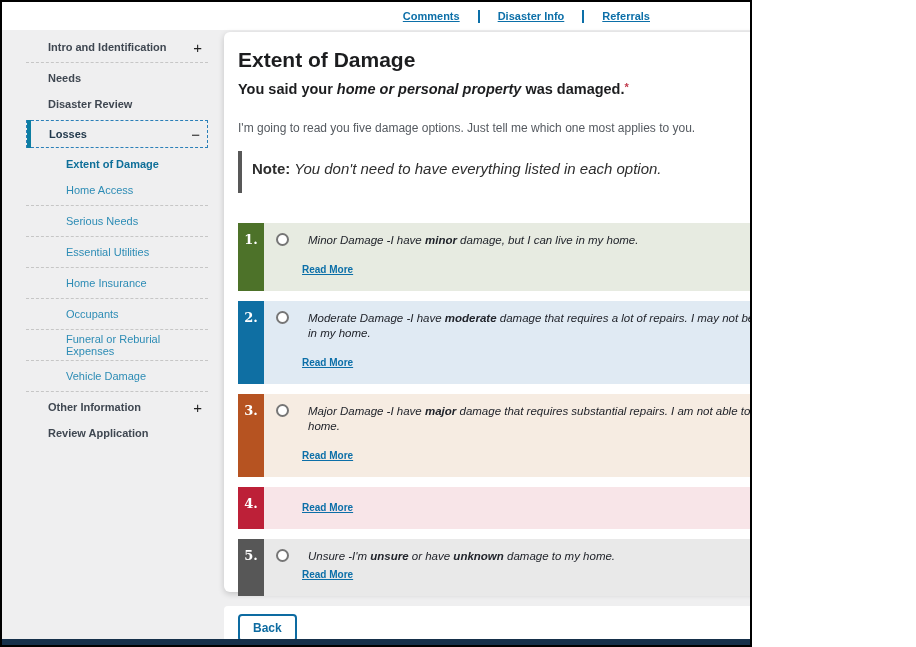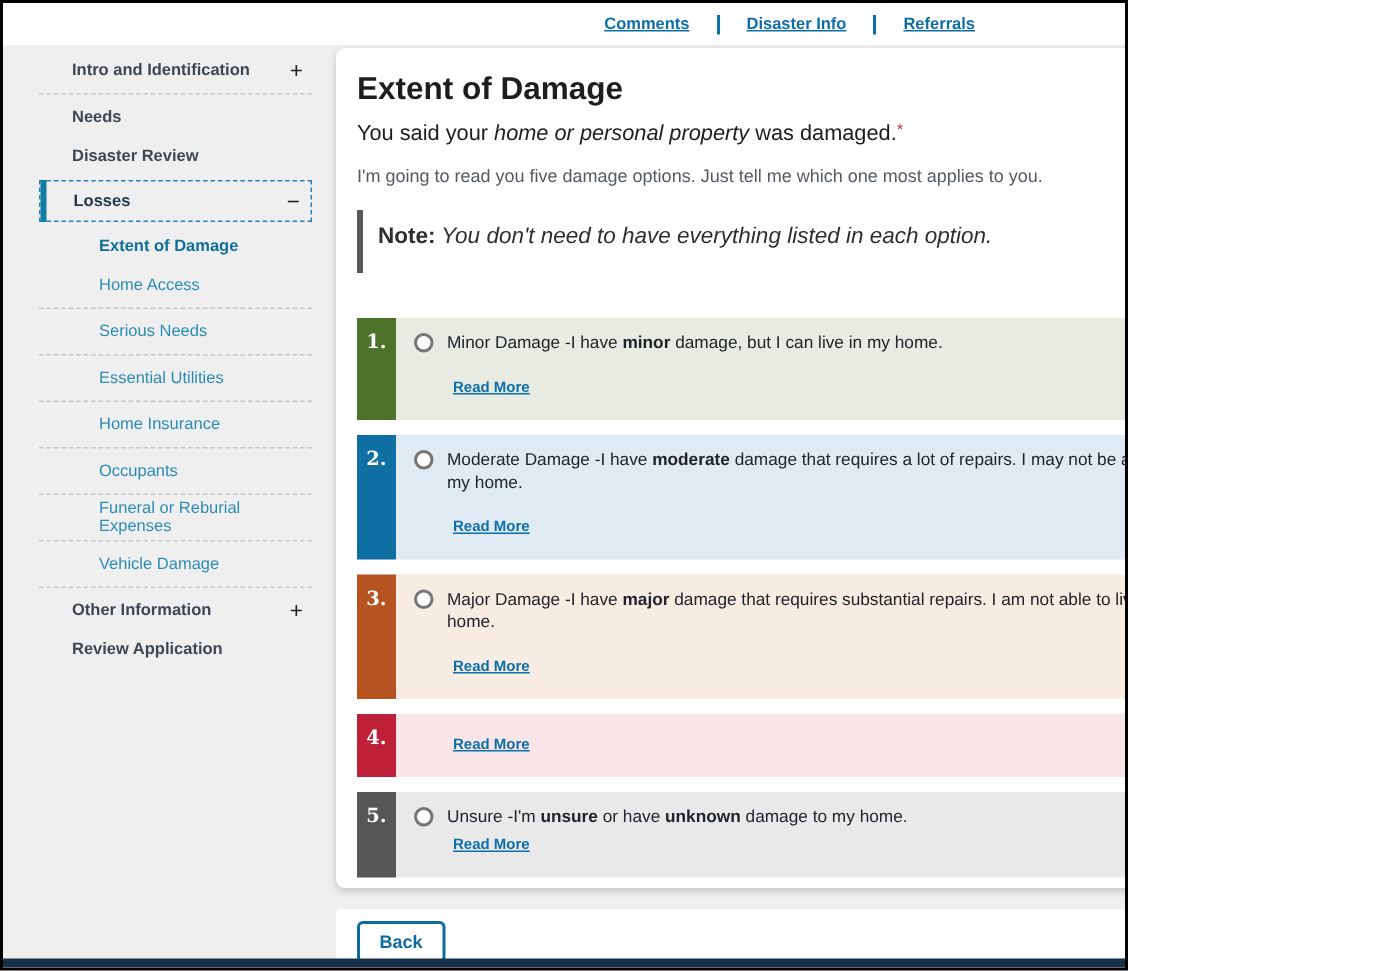--- a/index.html
+++ b/index.html
@@ -46,39 +46,39 @@
   }
   .losses-box .lbl { flex: 1; font-size: 11px; font-weight: bold; color: #22394c; }
 
   
   .card {
     position: absolute; left: 222px; top: 30px; width: 626px; height: 560px;
     background: #fff; border-radius: 6px; box-shadow: 0 2px 6px rgba(0,0,0,.18);
     padding: 16px 16px 0 14px;
   }
   h1.title { font-size: 21px; font-weight: 700; color: #1c1d1f; margin-bottom: 9px; }
-  .subtitle { font-size: 14.5px; font-weight: 400; color: #1c1d1f; margin-bottom: 13px; }
+  .subtitle { font-size: 14.5px; font-weight: 700; color: #1c1d1f; margin-bottom: 24px; }
   .subtitle em { font-style: italic; }
   .subtitle .req { color: #c0394b; font-size: 11px; vertical-align: top; }
   .helper { font-size: 12px; color: #555a60; margin-bottom: 16px; }
   .note {
     border-left: 4px solid #585858; padding: 9px 0 16px 10px;
     font-size: 15px; color: #2e2e2e; margin: 10px 0 30px 0;
   }
   .note b { font-style: normal; }
   .note i { font-style: italic; }
 
   .option { display: flex; margin-bottom: 10px; }
   .num {
     width: 26px; flex-shrink: 0; color: #fff; text-align: center;
     font-family: "DejaVu Serif", serif; font-weight: bold; font-size: 13px;
     padding-top: 9px;
   }
   .opt-body { flex: 1; padding: 10px 14px 0 12px; }
-  .opt-label { display: flex; gap: 9px; align-items: flex-start; cursor: pointer; }
+  .opt-label { display: flex; gap: 19px; align-items: flex-start; cursor: pointer; font-style: italic; }
   .radio {
     width: 13px; height: 13px; border: 2px solid #767676; border-radius: 50%;
     background: #fff; flex-shrink: 0; margin-top: 0;
   }
   .opt-text { font-size: 11.5px; color: #21242b; line-height: 1.35; }
   .read-more {
     display: inline-block; margin: 15px 0 16px 26px; font-size: 10px;
     font-weight: bold; color: #0c6fa8; text-decoration: underline; cursor: pointer;
   }
   .row-short .read-more { margin-top: 5px; }

